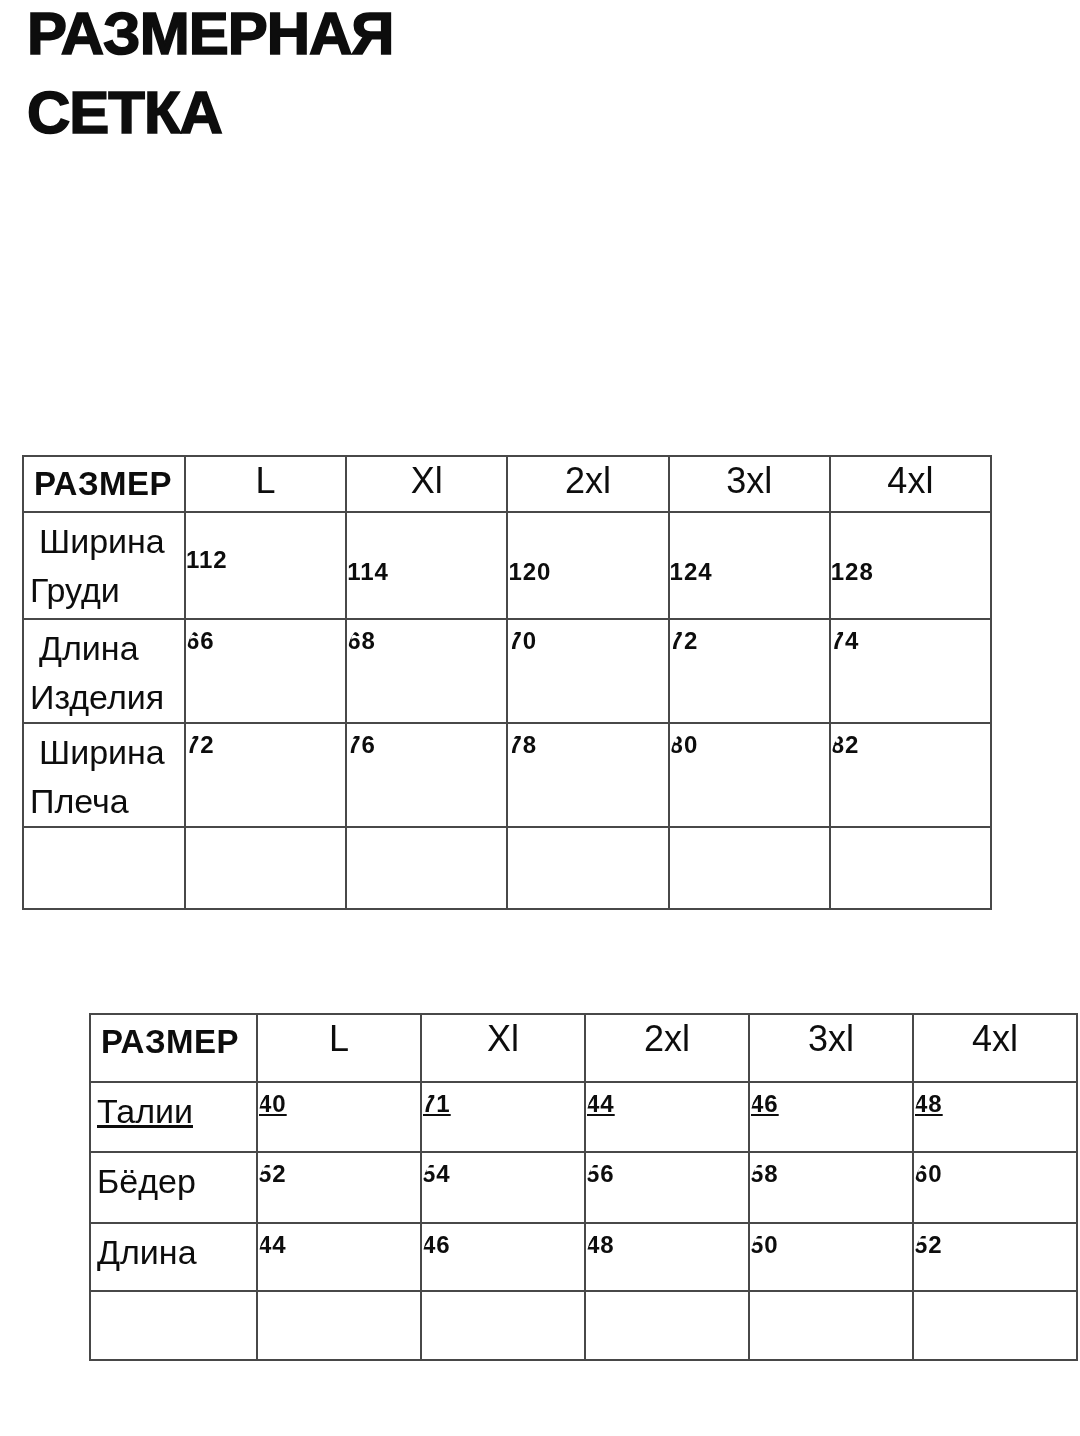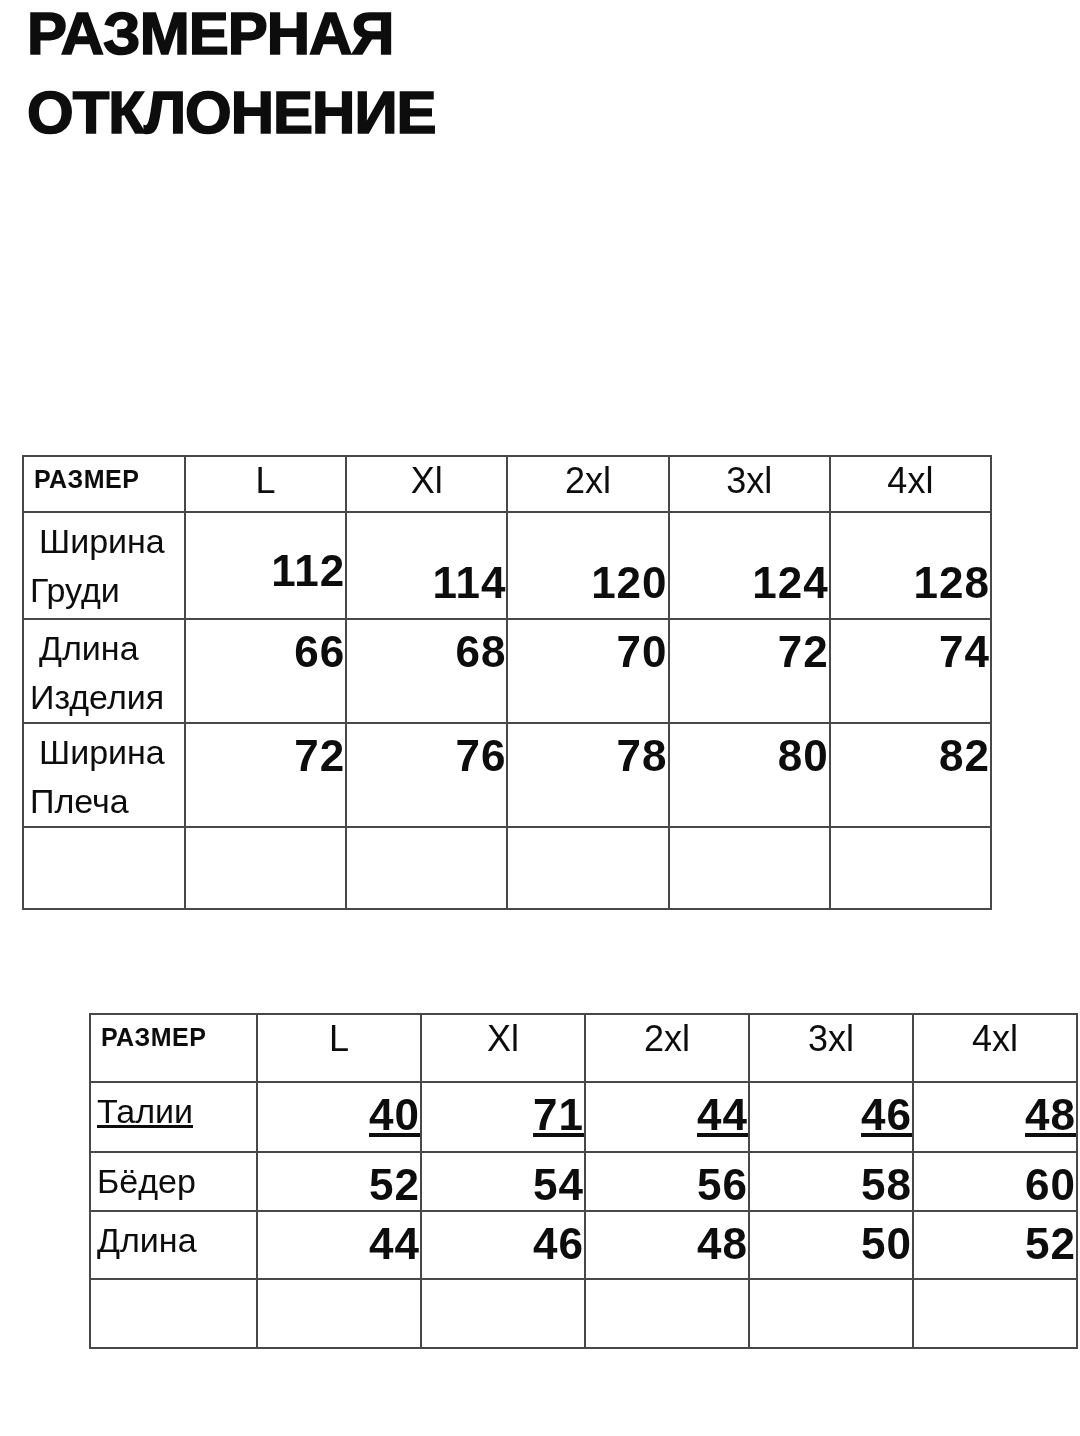--- a/index.html
+++ b/index.html
@@ -39,56 +39,57 @@
   .t2 col.c0 { width: 167px; }
 
   
   .t1 tr.r0 { height: 56px; }
   .t1 tr.r1 { height: 107px; }
   .t1 tr.r2 { height: 101px; }
   .t1 tr.r3 { height: 81px; }
   .t1 tr.r4 { height: 82px; }
   .t2 tr.r0 { height: 68px; }
   .t2 tr.r1 { height: 70px; text-decoration: underline; }
-  .t2 tr.r2 { height: 56px; }
+  .t2 tr.r2 { height: 71px; }
   .t2 tr.r3 { height: 68px; }
   .t2 tr.r4 { height: 69px; }
 
   
   td.size-head {
-    font-weight: 700; font-size: 25px;
+    font-weight: 700; font-size: 33px;
     padding: 8px 0 0 10px; letter-spacing: 0.5px;
   }
   td.size-col {
     font-weight: 400; font-size: 36px;
     text-align: center; padding-top: 3px;
   }
   td.row-label {
     font-weight: 400; font-size: 34px;
     padding: 4px 0 0 6px; line-height: 49px;
   }
   .t1 td.row-label .l1 { padding-left: 9px; }
   td.row-label span { display: block; white-space: nowrap; }
   td.num {
-    font-weight: 700; font-size: 44px;
-    text-align: right; padding-top: 7px;
+    font-weight: 700; font-size: 24px;
+    text-align: left; padding-top: 7px;
     letter-spacing: 1px;
+    border-radius: 32px;
   }
   
   .t1 tr.r1 td.num { padding-top: 33px; }
   .t1 tr.r1 td.num.low { padding-top: 45px; }
 </style>
 </head>
 <body>
 
 <div class="page">
 
   <div class="heading">
     <div class="hline">РАЗМЕРНАЯ</div>
-    <div class="hline">ОТКЛОНЕНИЕ</div>
+    <div class="hline">СЕТКА</div>
   </div>
 
   <table class="sizes t1">
     <colgroup>
         <col class="c0">
         <col>
         <col>
         <col>
         <col>
         <col>

